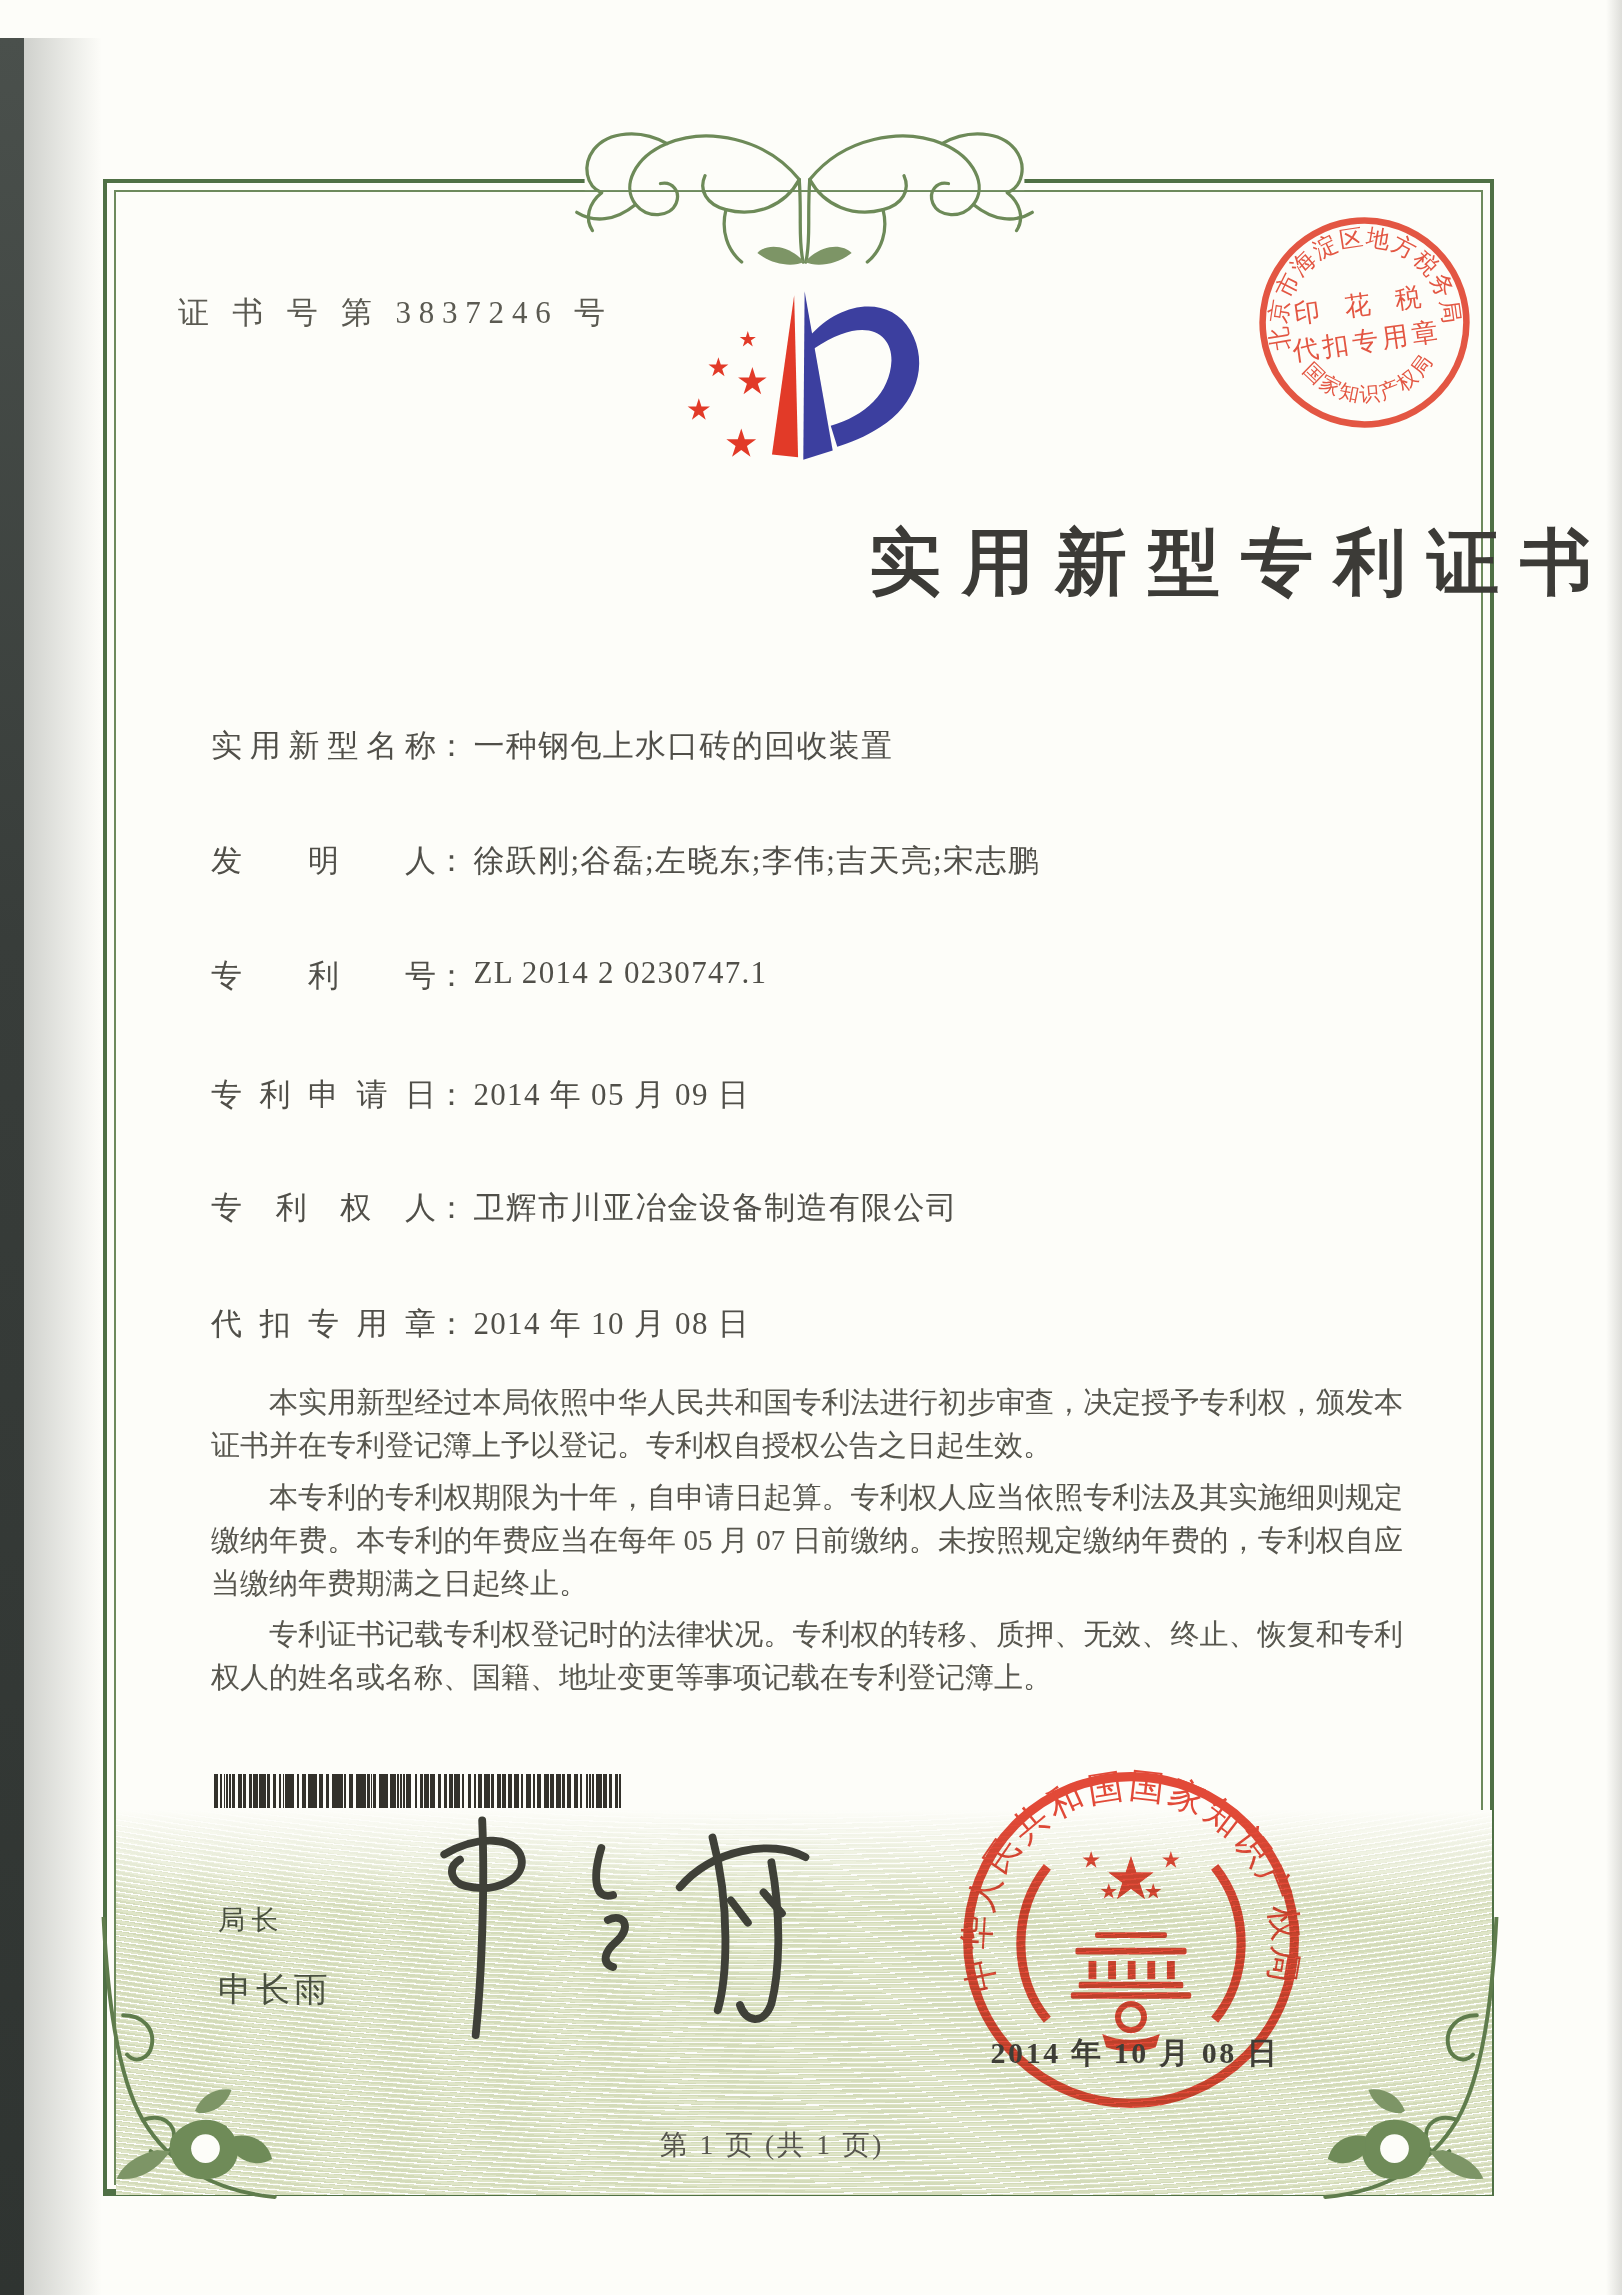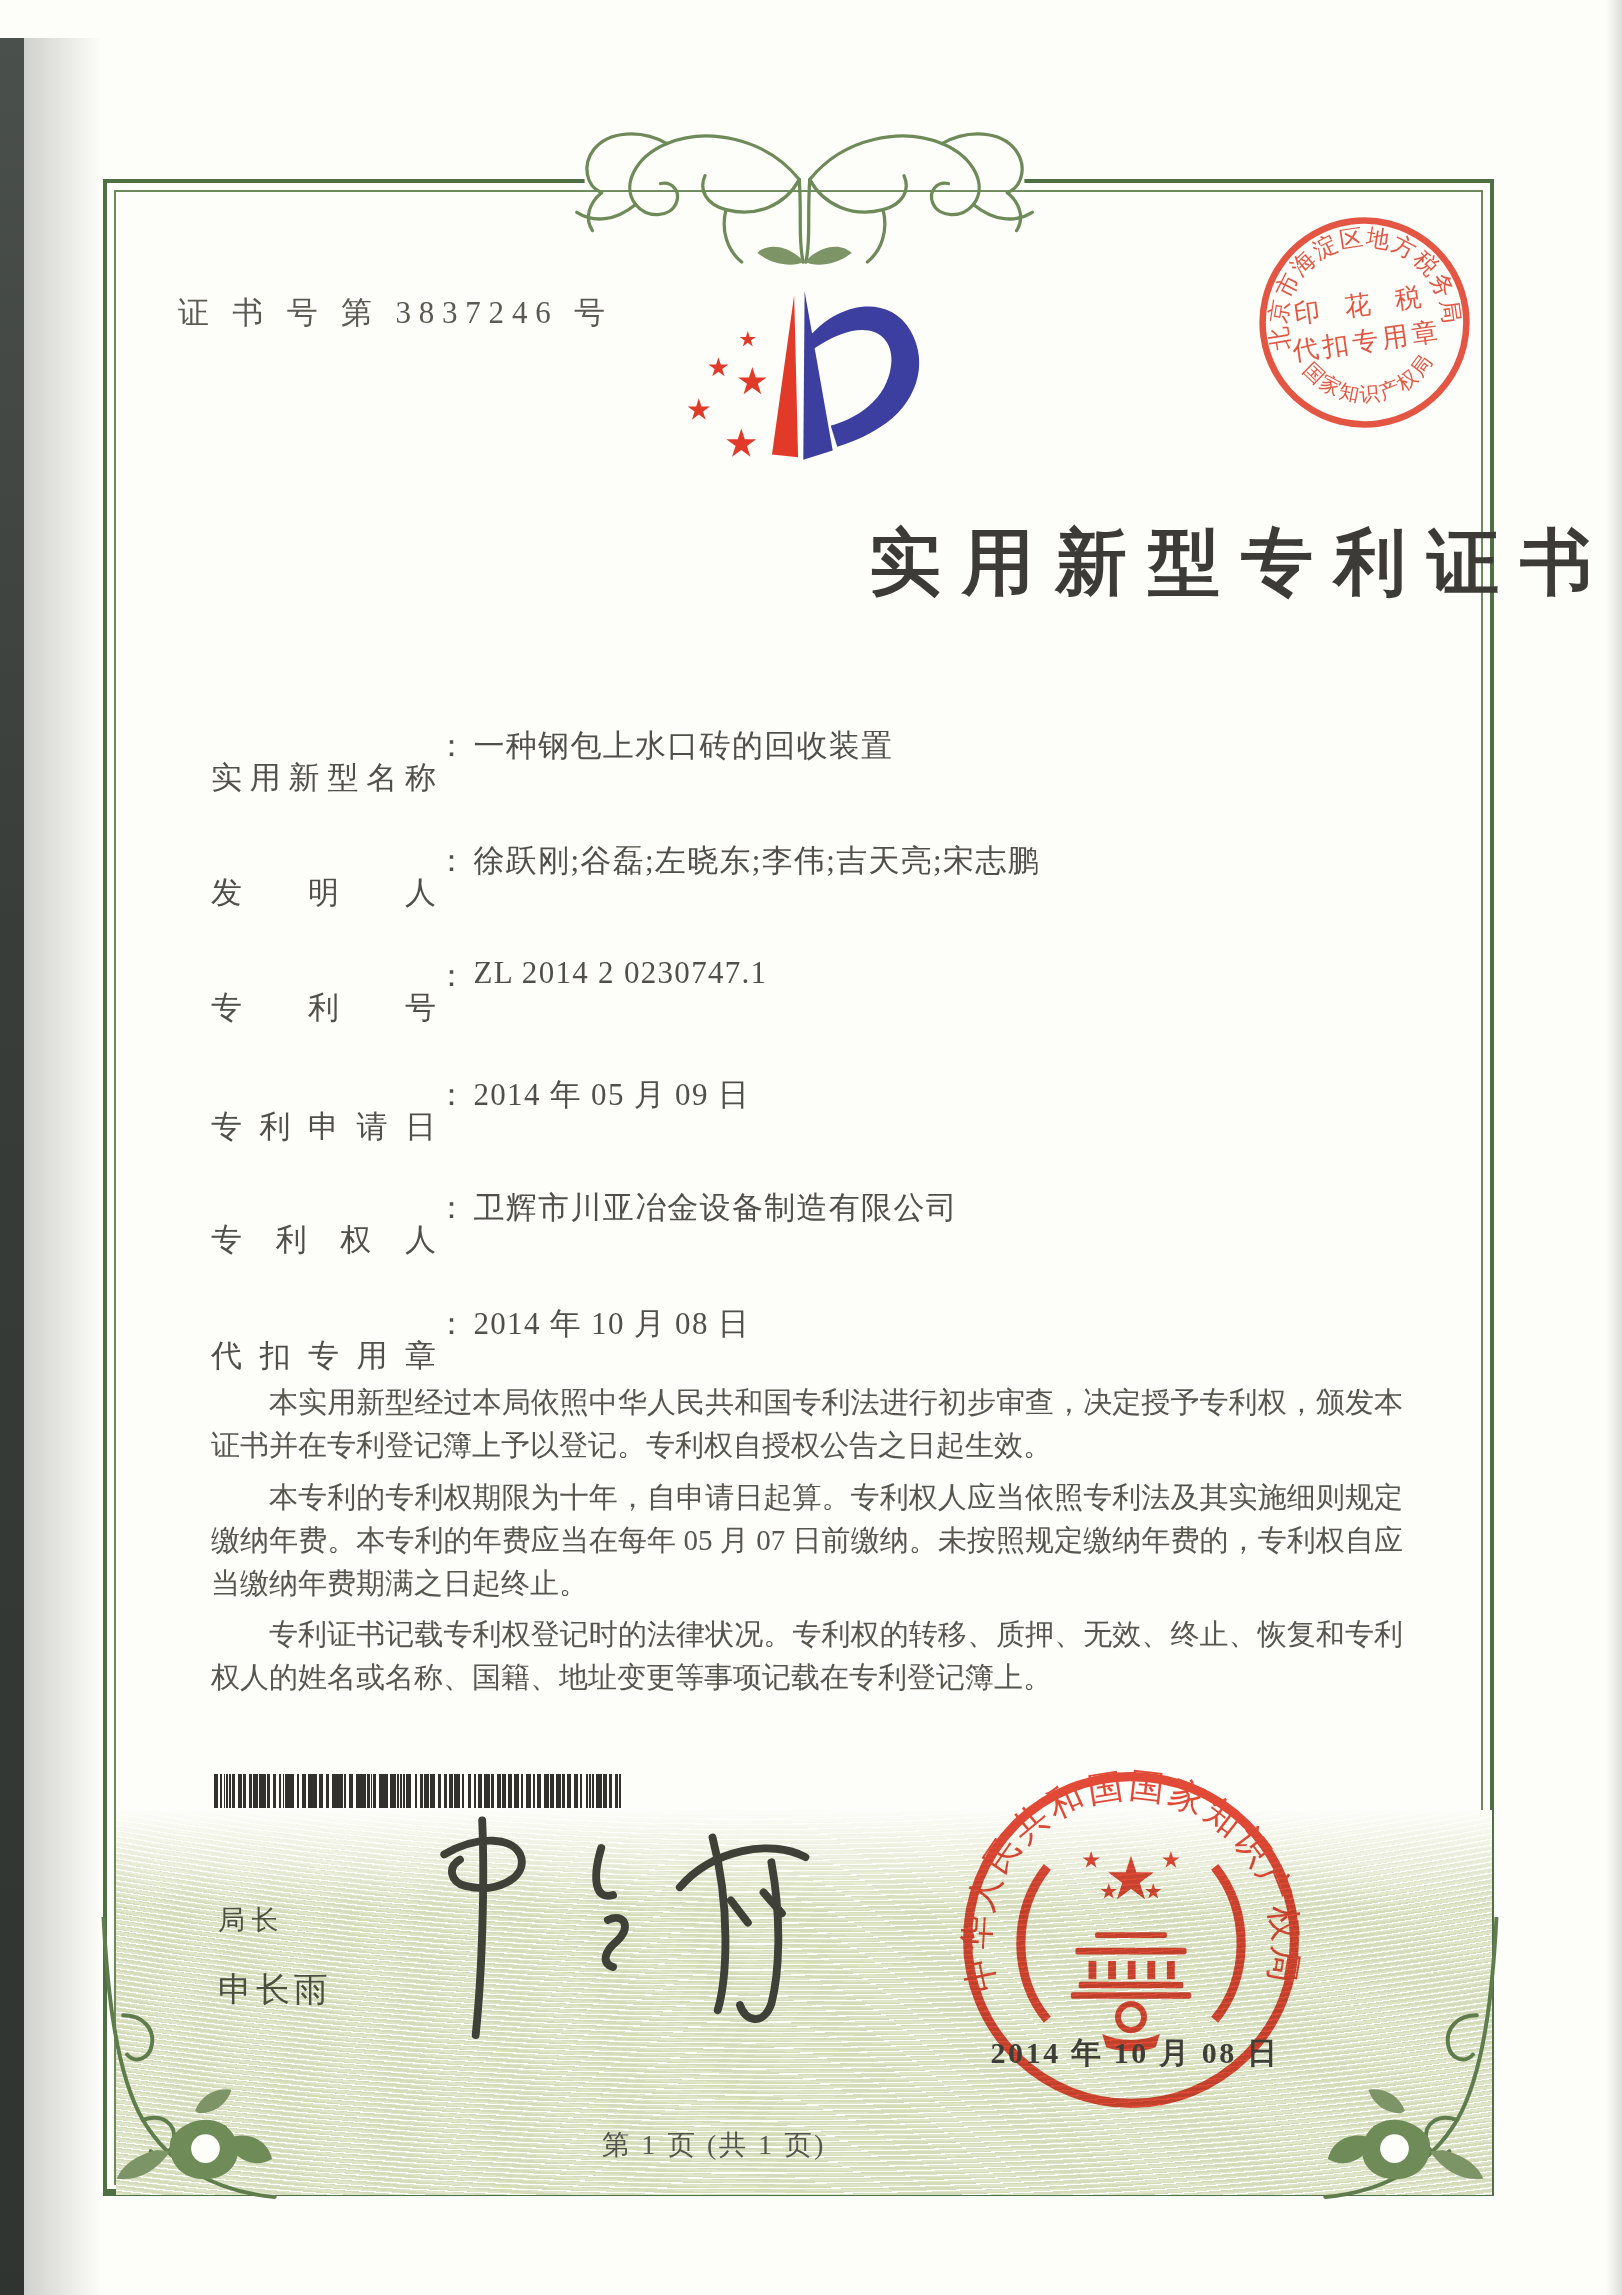--- a/index.html
+++ b/index.html
@@ -35,21 +35,21 @@
     background:linear-gradient(180deg,#fdfdf9 0%,rgba(253,253,249,0) 100%);}
 
   .txt{position:absolute;color:#53524c;}
   .cert-no{left:178px;top:292px;font-size:31px;letter-spacing:7.8px;color:#5b5a52;}
   .doc-title{left:103px;top:515px;width:1502px;text-align:right;
     font-size:72px;font-weight:600;letter-spacing:21px;color:#3c3b37;text-indent:21px;padding-left:8px;}
 
   .field-row{position:absolute;left:211px;width:1229px;font-size:31px;color:#504f49;
     white-space:nowrap;}
   .flabel{display:inline-block;width:225px;text-align:justify;text-align-last:justify;
-    vertical-align:top;margin-top:32px;}
+    vertical-align:top;}
   .fcolon{display:inline-block;vertical-align:top;}
   .fvalue{display:inline-block;margin-left:6.5px;vertical-align:top;letter-spacing:1.3px;}
 
   .body-block{position:absolute;left:211px;top:1381px;width:1192px;
     font-size:29px;line-height:43px;color:#57564e;text-align:justify;}
   .body-block p{margin:0 0 8.5px;text-indent:2em;}
 
   .barcode{position:absolute;left:214px;top:1774px;width:407px;height:34px;
     background:
       repeating-linear-gradient(90deg,#33312b 0 2.6px,rgba(0,0,0,0) 2.6px 5.9px),
@@ -62,21 +62,21 @@
   .signature-svg{position:absolute;left:405px;top:1802px;width:458px;height:262px;}
 
   .seal-svg{position:absolute;left:948px;top:1757px;width:366px;height:366px;
     mix-blend-mode:multiply;opacity:.93;}
   .seal-date{position:absolute;left:978px;top:2033px;width:314px;text-align:center;
     font-size:30px;letter-spacing:2.6px;color:#3f3e37;font-weight:600;}
 
   .tax-stamp-svg{position:absolute;left:1243px;top:201px;width:243px;height:243px;
     mix-blend-mode:multiply;opacity:.9;}
 
-  .footer-text{position:absolute;left:602px;top:2127px;width:340px;text-align:left;
+  .footer-text{position:absolute;left:602px;top:2127px;width:340px;text-align:center;
     font-size:27.5px;letter-spacing:2.6px;color:#55544c;}
 
   .logo-svg{position:absolute;left:674px;top:286px;width:256px;height:196px;}
   .top-ornament{position:absolute;left:561px;top:122px;width:487px;height:161px;}
   .corner-ornament{position:absolute;width:183px;height:288px;}
   .corner-left{left:97px;top:1917px;}
   .corner-right{left:1320px;top:1917px;transform:scaleX(-1);}
 </style>
 </head>
 <body>

